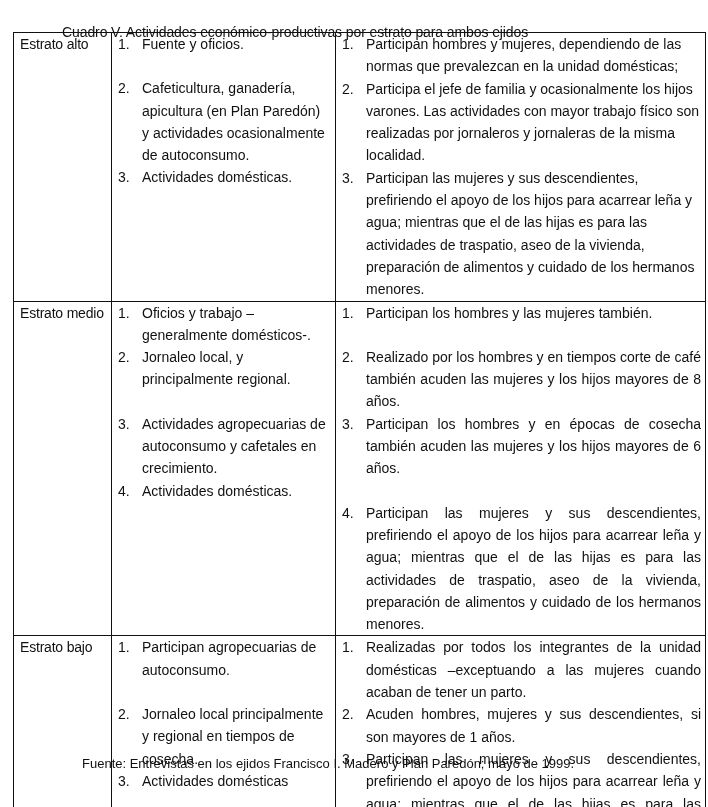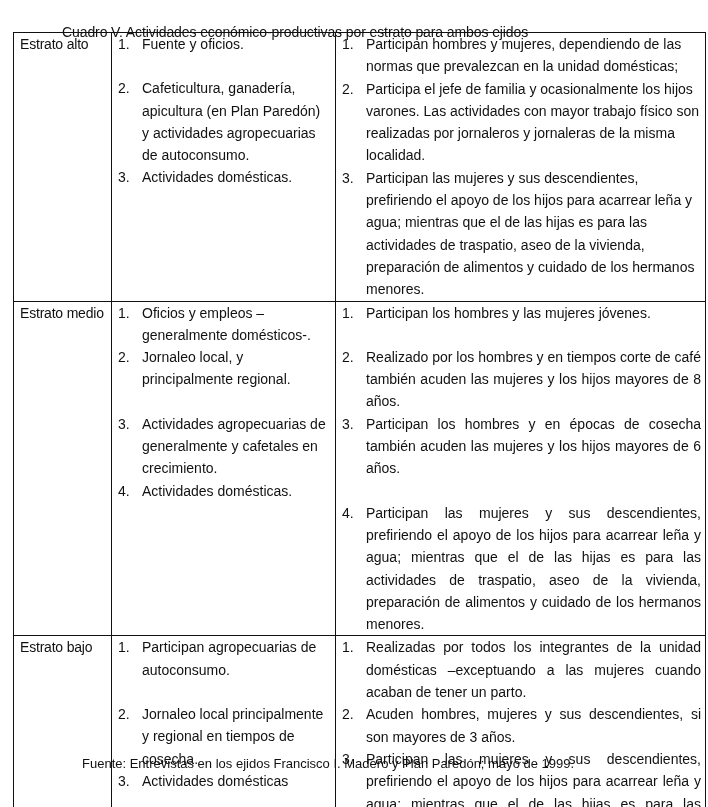--- a/index.html
+++ b/index.html
@@ -89,21 +89,21 @@
 
     <tr class="r-alto">
       <td class="stratum">Estrato alto</td>
       <td>
         <div class="item gap-after">
           <span class="num">1.</span>
           <span class="txt">Fuente y oficios.</span>
         </div>
         <div class="item">
           <span class="num">2.</span>
-          <span class="txt">Cafeticultura, ganadería, apicultura (en Plan Paredón) y actividades agropecuarias de autoconsumo.</span>
+          <span class="txt">Cafeticultura, ganadería, apicultura (en Plan Paredón) y actividades ocasionalmente de autoconsumo.</span>
         </div>
         <div class="item">
           <span class="num">3.</span>
           <span class="txt">Actividades domésticas.</span>
         </div>
       </td>
       <td>
         <div class="item">
           <span class="num">1.</span>
           <span class="txt">Participan hombres y mujeres, dependiendo de las normas que prevalezcan en la unidad domésticas;</span>
@@ -117,39 +117,39 @@
           <span class="txt"> Participan las mujeres y sus descendientes, prefiriendo el apoyo de los hijos para acarrear leña y agua; mientras que el de las hijas es para las actividades de traspatio, aseo de la vivienda, preparación de alimentos y cuidado de los hermanos menores.</span>
         </div>
       </td>
     </tr>
 
     <tr class="r-medio">
       <td class="stratum">Estrato medio</td>
       <td>
         <div class="item">
           <span class="num">1.</span>
-          <span class="txt">Oficios y empleos –generalmente domésticos-.</span>
+          <span class="txt">Oficios y trabajo –generalmente domésticos-.</span>
         </div>
         <div class="item gap-after">
           <span class="num">2.</span>
           <span class="txt">Jornaleo local, y principalmente regional.</span>
         </div>
         <div class="item">
           <span class="num">3.</span>
-          <span class="txt">Actividades agropecuarias de generalmente y cafetales en crecimiento.</span>
+          <span class="txt">Actividades agropecuarias de autoconsumo y cafetales en crecimiento.</span>
         </div>
         <div class="item">
           <span class="num">4.</span>
           <span class="txt">Actividades domésticas.</span>
         </div>
       </td>
       <td class="justify">
         <div class="item gap-after">
           <span class="num">1.</span>
-          <span class="txt">Participan los hombres y las mujeres jóvenes.</span>
+          <span class="txt">Participan los hombres y las mujeres también.</span>
         </div>
         <div class="item">
           <span class="num">2.</span>
           <span class="txt">Realizado por los hombres y en tiempos corte de café también acuden las mujeres y los hijos mayores de 8 años.</span>
         </div>
         <div class="item gap-after">
           <span class="num">3.</span>
           <span class="txt">Participan los hombres y en épocas de cosecha también acuden las mujeres y los hijos mayores de 6 años.</span>
         </div>
         <div class="item">
@@ -175,21 +175,21 @@
           <span class="txt">Actividades domésticas</span>
         </div>
       </td>
       <td class="justify">
         <div class="item">
           <span class="num">1.</span>
           <span class="txt">Realizadas por todos los integrantes de la unidad domésticas –exceptuando a las mujeres cuando acaban de tener un parto.</span>
         </div>
         <div class="item">
           <span class="num">2.</span>
-          <span class="txt">Acuden hombres, mujeres y sus descendientes, si son mayores de 3 años.</span>
+          <span class="txt">Acuden hombres, mujeres y sus descendientes, si son mayores de 1 años.</span>
         </div>
         <div class="item">
           <span class="num">3.</span>
           <span class="txt">Participan las mujeres y sus descendientes, prefiriendo el apoyo de los hijos para acarrear leña y agua; mientras que el de las hijas es para las actividades de traspatio, aseo de la vivienda, preparación de alimentos y cuidado de los hermanos menores.</span>
         </div>
       </td>
     </tr>
   </tbody>
 </table>
 

